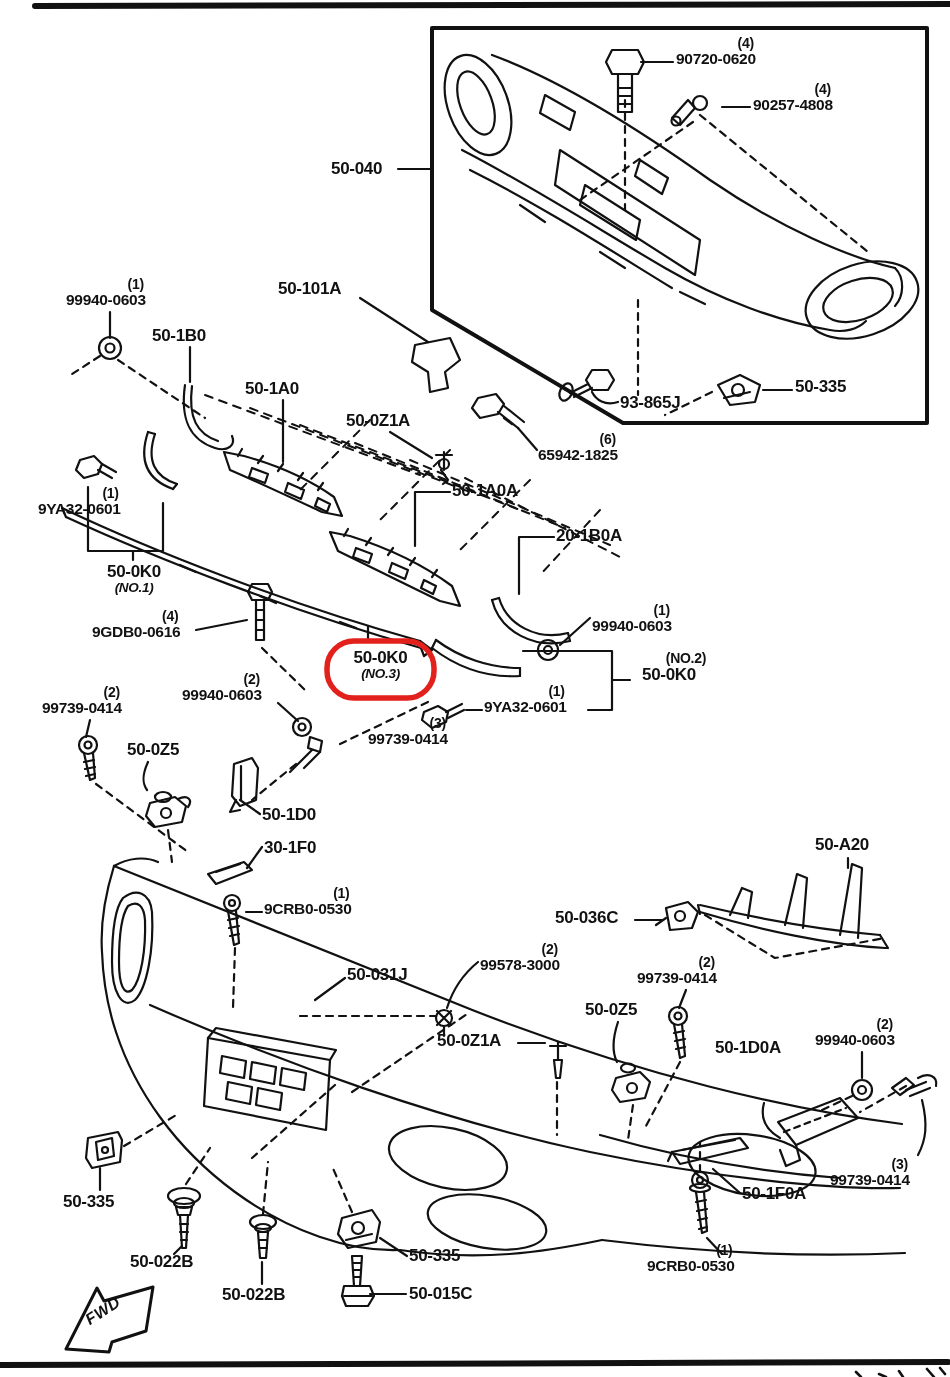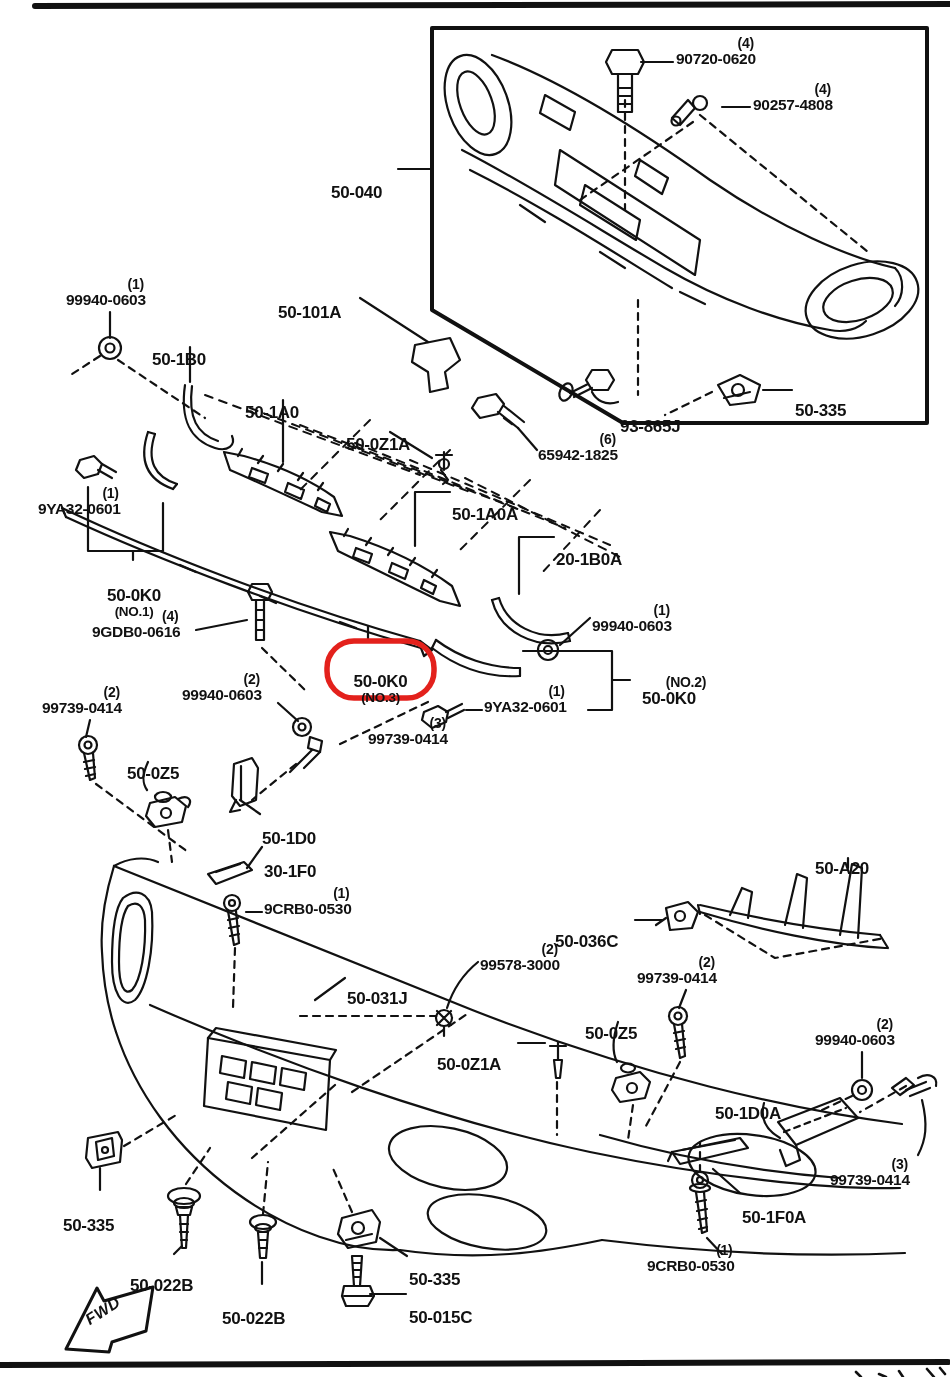--- a/index.html
+++ b/index.html
@@ -2,23 +2,23 @@
 <html><head>
 <meta charset="utf-8">
 <style>
   html,body{margin:0;padding:0;background:#fff;}
   #canvas{position:relative;width:950px;height:1377px;background:#ffffff;overflow:hidden;
           font-family:"Liberation Sans",sans-serif;}
   #art{position:absolute;left:0;top:0;}
   .lbl{position:absolute;color:#111;font-weight:700;font-size:15.5px;line-height:1.05;
        letter-spacing:-0.3px;white-space:nowrap;}
   .lbl .top{font-size:14px;text-align:right;padding-right:2px;}
-  .lbl .bottom{font-size:13.5px;text-align:center;}
+  .lbl .bottom{font-size:13.5px;text-align:center;font-style:italic;}
   .lbl.center{text-align:center;}
-  .lbl.big{font-size:17px;margin-top:24px;}
+  .lbl.big{font-size:17px;}
   .fwd-text{position:absolute;left:84px;top:1302px;font-size:16px;font-weight:700;font-style:italic;
             transform:rotate(-33deg);letter-spacing:0.5px;color:#111;}
 </style>
 </head>
 <body>
 
 <div id="canvas">
 
 <svg id="art" width="950" height="1377" viewBox="0 0 950 1377" fill="none" stroke="#111" stroke-width="2.2" stroke-linecap="round" stroke-linejoin="round">
 
@@ -417,21 +417,21 @@
   <div class="lbl big" style="left:585px;top:1001px">
       <div>50-0Z5</div>
     </div>
   <div class="lbl big" style="left:437px;top:1032px">
       <div>50-0Z1A</div>
     </div>
   <div class="lbl" style="left:815px;top:1017px">
       <div class="top">(2)</div>
       <div>99940-0603</div>
     </div>
-  <div class="lbl big" style="left:715px;top:1081px">
+  <div class="lbl big" style="left:715px;top:1039px">
       <div>50-1D0A</div>
     </div>
   <div class="lbl" style="left:830px;top:1157px">
       <div class="top">(3)</div>
       <div>99739-0414</div>
     </div>
   <div class="lbl big" style="left:742px;top:1185px">
       <div>50-1F0A</div>
     </div>
   <div class="lbl" style="left:647px;top:1243px">

